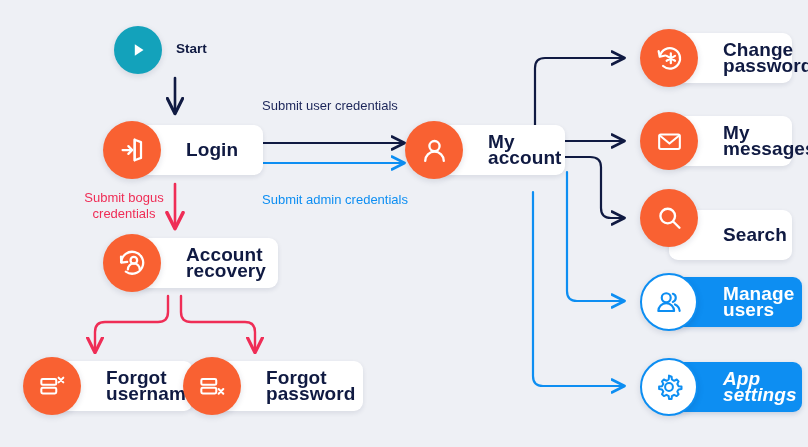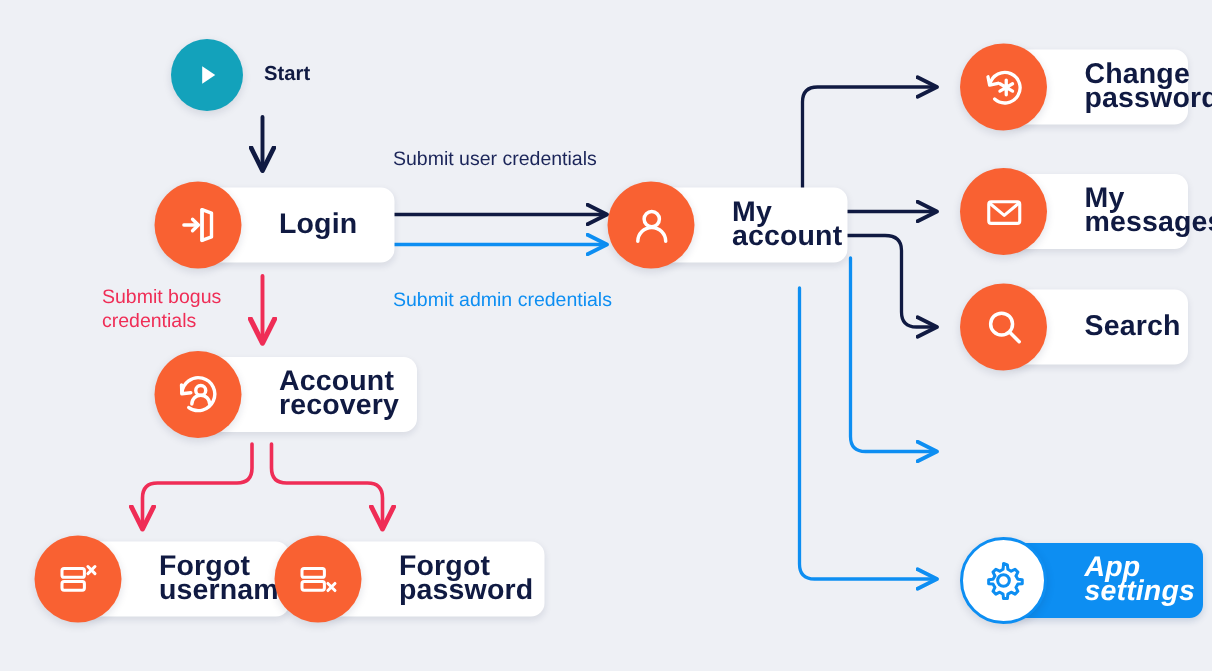--- a/index.html
+++ b/index.html
@@ -102,21 +102,21 @@
   
   .edge-label {
     position: absolute;
     font-size: 13px;
     line-height: 16px;
     white-space: pre-line;
     z-index: 4;
   }
   .lbl-navy  { color: #1b2559; }
   .lbl-blue  { color: #0d8ef2; }
-  .lbl-red   { color: #ef2d56; text-align: left; }
+  .lbl-red   { color: #ef2d56; text-align: center; }
 </style>
 </head>
 <body>
 
 <div id="canvas">
 
   <svg id="wires" viewBox="0 0 808 447" width="808" height="447">
     <defs>
       <marker id="ah-navy" viewBox="0 0 10 10" refX="8.6" refY="5" markerWidth="7" markerHeight="7" orient="auto-start-reverse">
         <path d="M 0.6 0.8 L 9 5 L 0.6 9.2" fill="none" stroke="#101a42" stroke-width="1.7" stroke-linecap="round" stroke-linejoin="round"></path>
@@ -262,31 +262,45 @@
     </div>
     <div class="disc">
       <svg width="31" height="31" viewBox="0 0 30 30" fill="none" stroke="#ffffff" stroke-width="2" stroke-linecap="round" stroke-linejoin="round">
         <rect x="5" y="8.2" width="20" height="14" rx="1.6"></rect>
         <path d="M5.6 9.2 L15 17 L24.4 9.2"></path>
       </svg>
     </div>
   </div>
 
   <div class="node" style="left:640px; top:189px; width:152px;">
-    <div class="pill" style="width:123px;">
+    <div class="pill" style="width:123px;margin-top:17px;">
       <span class="pill-label">Search</span>
     </div>
     <div class="disc">
       <svg width="31" height="31" viewBox="0 0 28 28" fill="none" stroke="#ffffff" stroke-width="2.1" stroke-linecap="round" stroke-linejoin="round">
         <circle cx="12.4" cy="11.8" r="6.6"></circle>
         <path d="M17.3 16.7 L23 22.4"></path>
       </svg>
     </div>
   </div>
 
+  <div class="node node-blue" style="left:640px; top:273px; width:152px;">
+    <div class="pill" style="width:133px;">
+      <span class="pill-label">Manage
+users</span>
+    </div>
+    <div class="disc">
+      <svg width="32" height="32" viewBox="0 0 30 30" fill="none" stroke="#0d8ef2" stroke-width="2" stroke-linecap="round" stroke-linejoin="round">
+        <circle cx="12.4" cy="11" r="4.2"></circle>
+        <path d="M5 23.4 a7.4 7.4 0 0 1 14.8 0 Z"></path>
+        <path d="M18.6 7.3 a4 4 0 0 1 0 7.6"></path>
+        <path d="M20.6 17.3 a7.3 7.3 0 0 1 4.4 6.1"></path>
+      </svg>
+    </div>
+  </div>
 
   <div class="node node-blue" style="left:640px; top:358px; width:152px;">
     <div class="pill" style="width:133px;font-style:italic;">
       <span class="pill-label">App
 settings</span>
     </div>
     <div class="disc">
       <svg width="32" height="32" viewBox="0 0 32 32" fill="none" stroke="#0d8ef2" stroke-width="2" stroke-linecap="round" stroke-linejoin="round">
         <circle cx="16" cy="16" r="3.9"></circle>
         <path d="M16 4.6 l2.6 1.0 l0.3 2.9 l2.2 1.3 l2.6 -1.3 l1.9 1.9 l-1.3 2.6 l1.3 2.2 l2.9 0.3 l0 2.6 l-2.9 0.3 l-1.3 2.2 l1.3 2.6 l-1.9 1.9 l-2.6 -1.3 l-2.2 1.3 l-0.3 2.9 l-2.6 0 l-0.3 -2.9 l-2.2 -1.3 l-2.6 1.3 l-1.9 -1.9 l1.3 -2.6 l-1.3 -2.2 l-2.9 -0.3 l0 -2.6 l2.9 -0.3 l1.3 -2.2 l-1.3 -2.6 l1.9 -1.9 l2.6 1.3 l2.2 -1.3 l0.3 -2.9 Z"></path>

